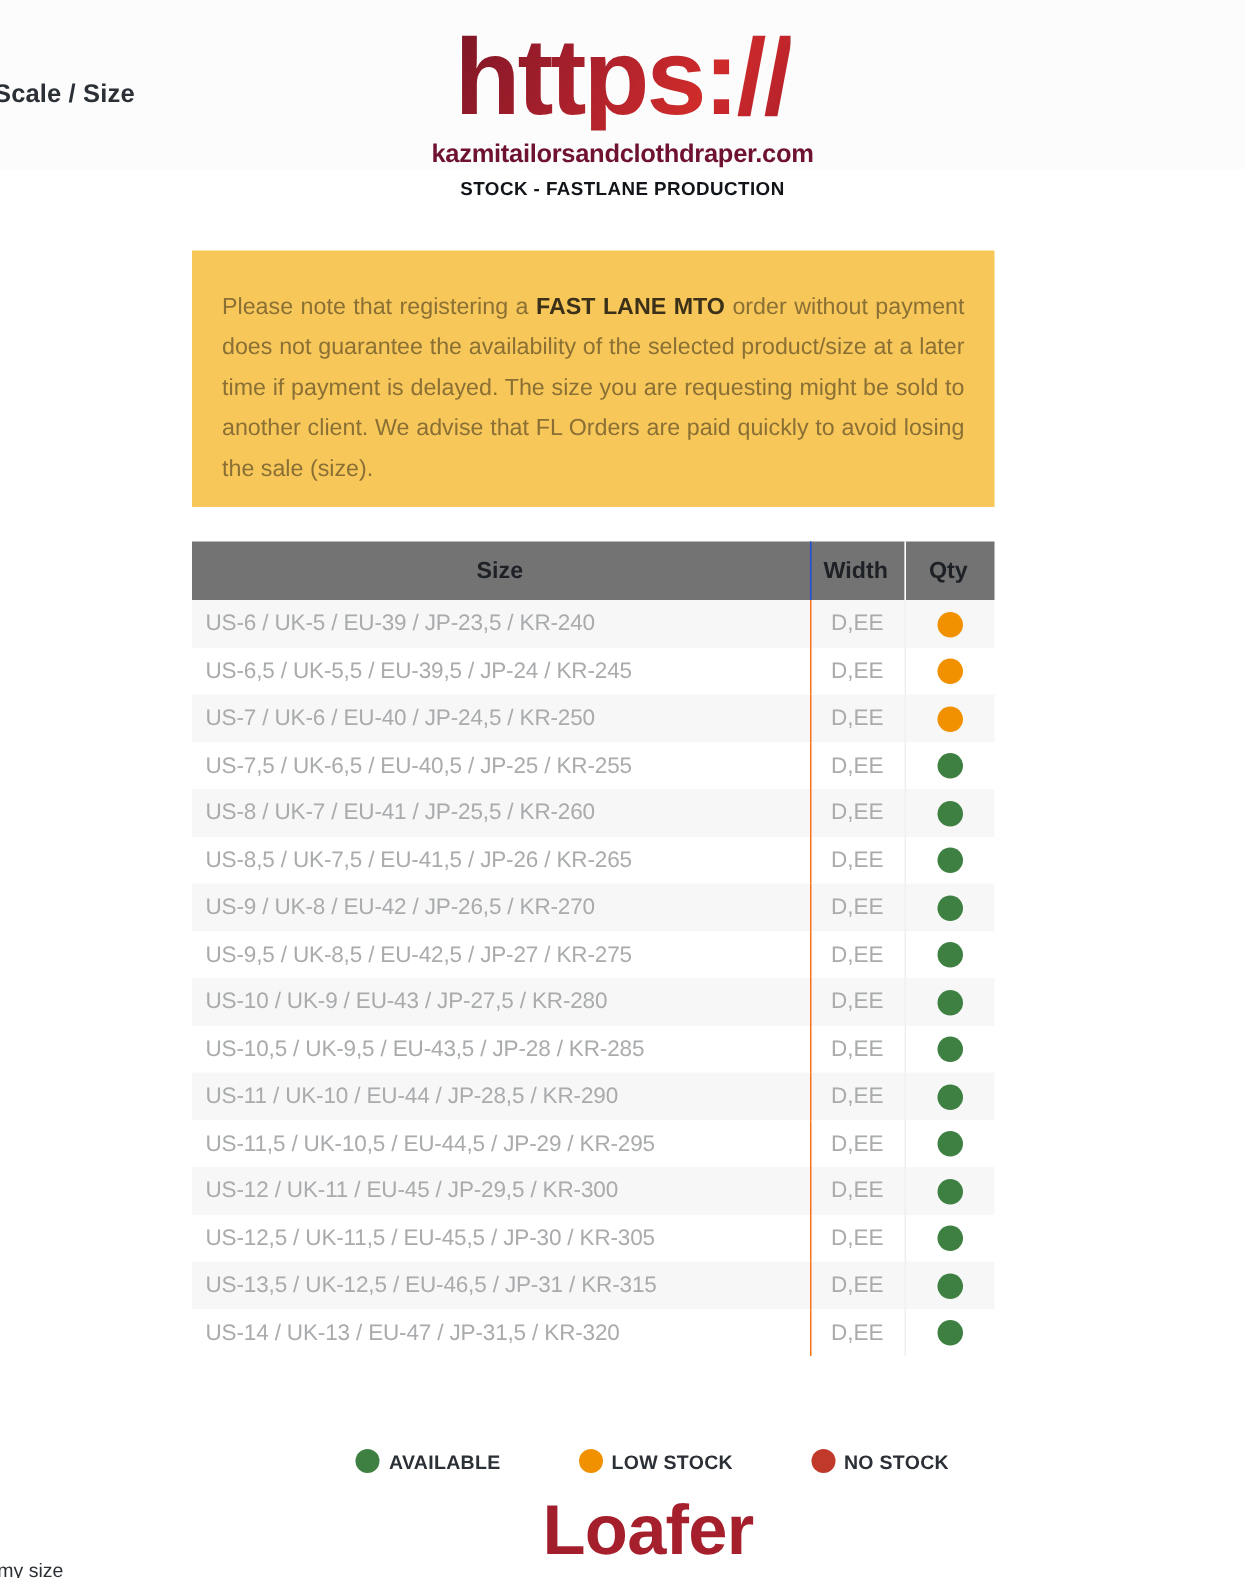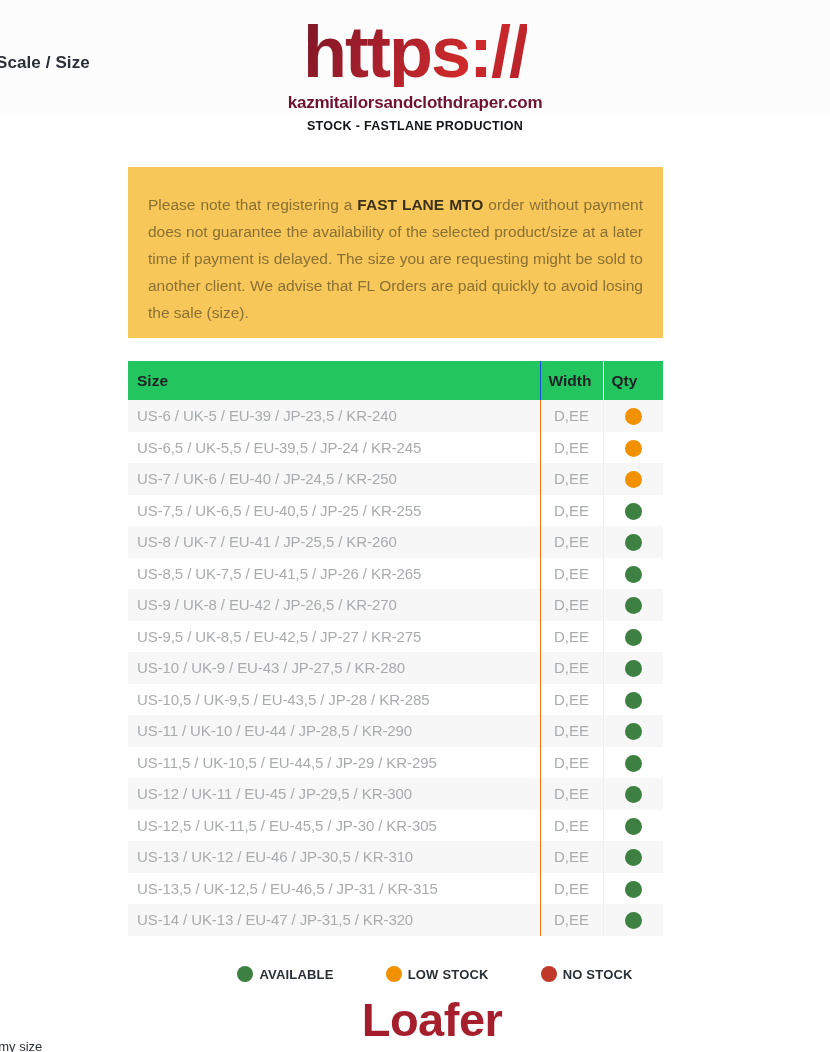--- a/index.html
+++ b/index.html
@@ -110,25 +110,25 @@
   .size-table {
     position: absolute;
     left: 128px;
     top: 361px;
     width: 535px;
     border-collapse: collapse;
     table-layout: fixed;
   }
 
   .size-table th {
-    background: #22c55e;
+    background: #737373;
     font-size: 15.5px;
     font-weight: 700;
     color: #1d2126;
-    text-align: left;
+    text-align: center;
     padding: 10px 10px 10px 8px;
     height: 39px;
     vertical-align: middle;
   }
 
   .size-table th.col-size   { width: 412px; padding-left: 9px; }
   .size-table th.col-width  { width: 63px;  border-left: 1px solid #1d4ed8; }
   .size-table th.col-qty    { width: 60px;  border-left: 1px solid #ffffff; }
 
   .size-table td {
@@ -310,25 +310,20 @@
           <td class="cell-size">US-12 / UK-11 / EU-45 / JP-29,5 / KR-300</td>
           <td class="cell-width">D,EE</td>
           <td class="cell-qty"><span class="dot available"></span></td>
         </tr>
         <tr>
           <td class="cell-size">US-12,5 / UK-11,5 / EU-45,5 / JP-30 / KR-305</td>
           <td class="cell-width">D,EE</td>
           <td class="cell-qty"><span class="dot available"></span></td>
         </tr>
         <tr>
-          <td class="cell-size">US-13 / UK-12 / EU-46 / JP-30,5 / KR-310</td>
-          <td class="cell-width">D,EE</td>
-          <td class="cell-qty"><span class="dot available"></span></td>
-        </tr>
-        <tr>
           <td class="cell-size">US-13,5 / UK-12,5 / EU-46,5 / JP-31 / KR-315</td>
           <td class="cell-width">D,EE</td>
           <td class="cell-qty"><span class="dot available"></span></td>
         </tr>
         <tr>
           <td class="cell-size">US-14 / UK-13 / EU-47 / JP-31,5 / KR-320</td>
           <td class="cell-width">D,EE</td>
           <td class="cell-qty"><span class="dot available"></span></td>
         </tr>
       </tbody>

